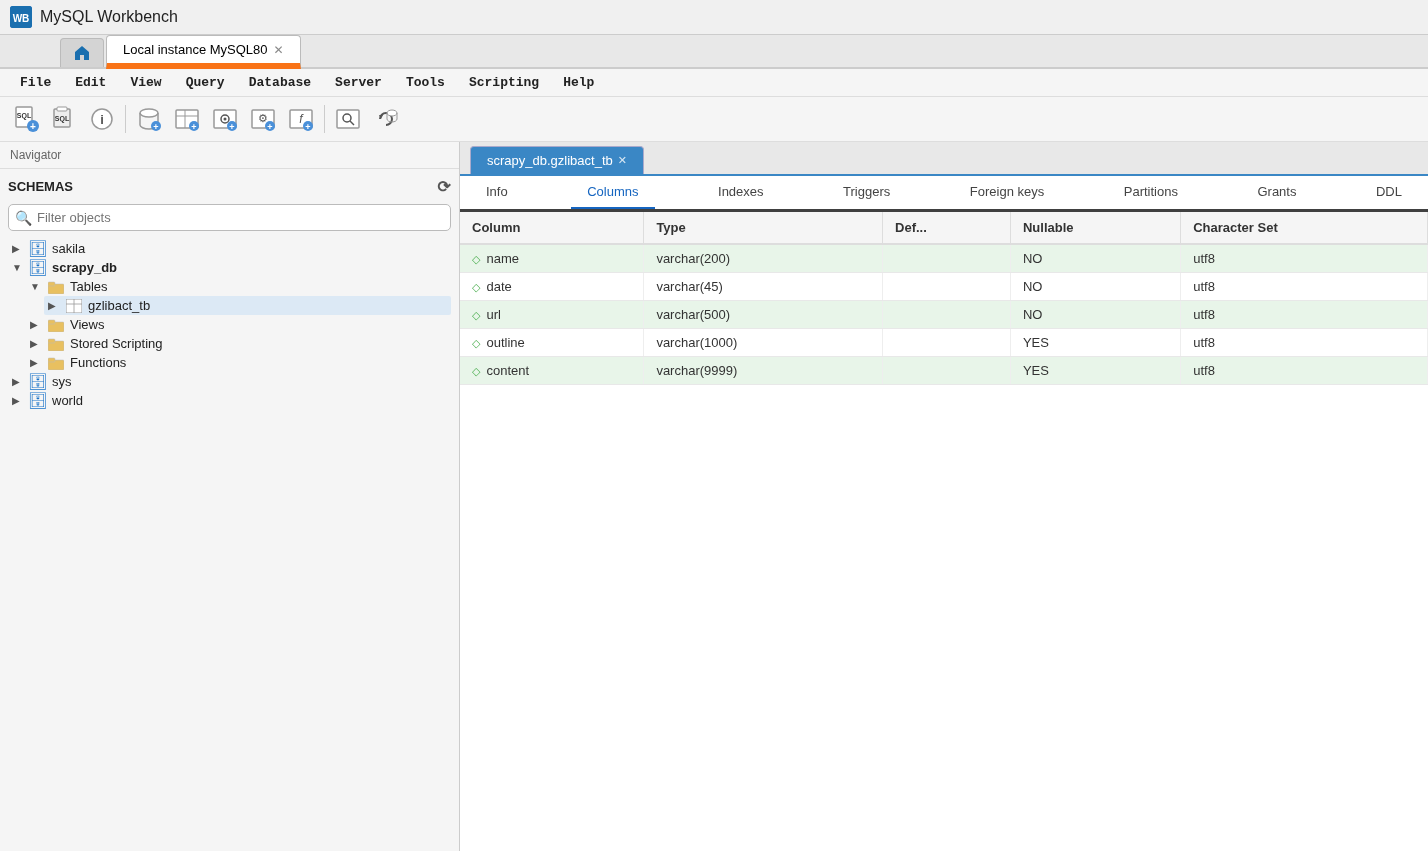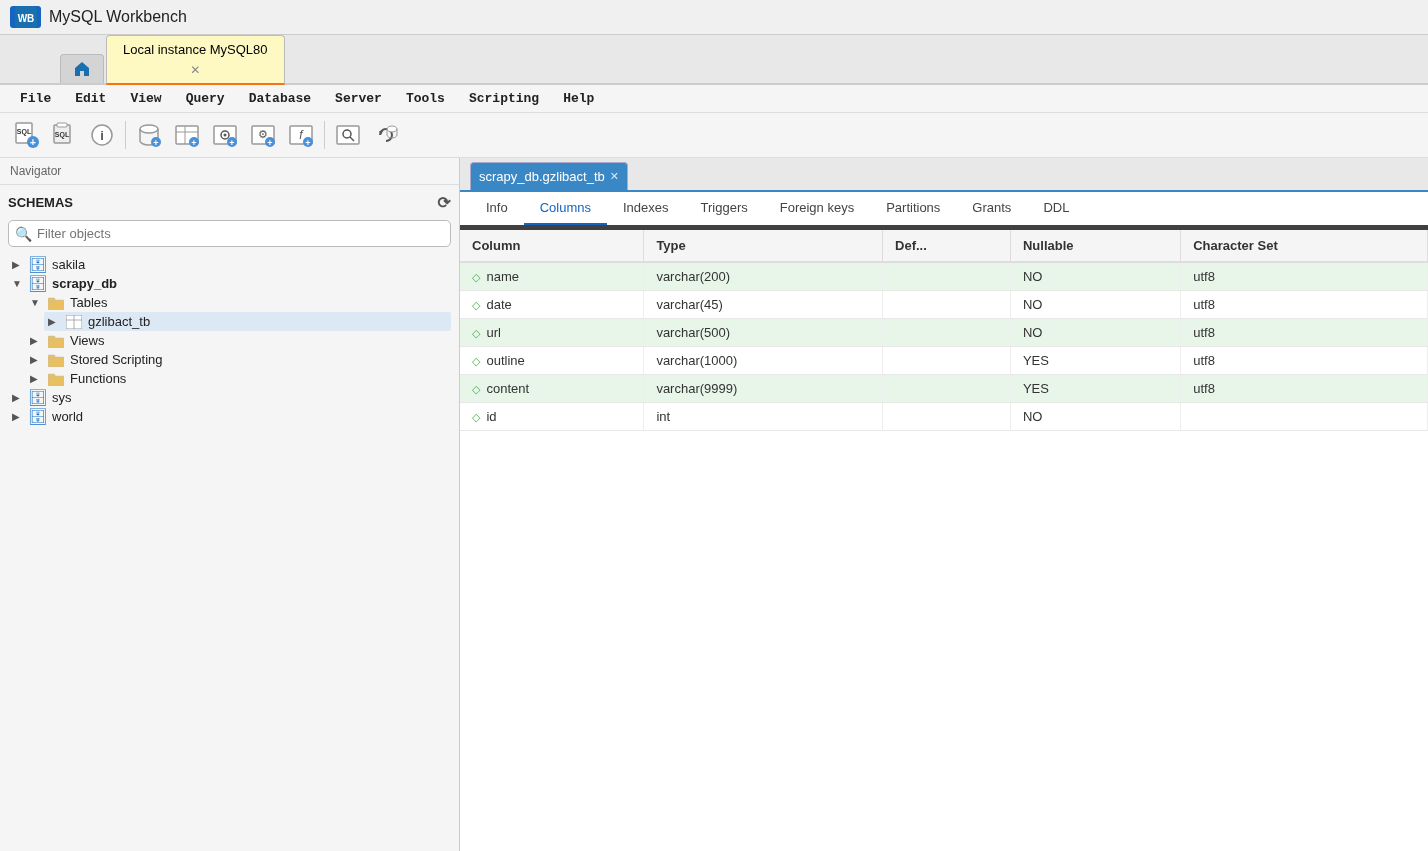--- a/index.html
+++ b/index.html
@@ -1,26 +1,26 @@
 <!DOCTYPE html>
 <html><head>
   <meta charset="utf-8">
   <style>
     * { margin: 0; padding: 0; box-sizing: border-box; }
     body { font-family: 'Segoe UI', Arial, sans-serif; font-size: 13px; background: #f0f0f0; width: 1428px; height: 851px; overflow: hidden; }
 
     
     #title-bar { display: flex; align-items: center; background: #f0f0f0; padding: 6px 10px; gap: 8px; border-bottom: 1px solid #ccc; }
-    #title-bar .app-icon { width: 31px; height: 22px; background: #1565c0; border-radius: 3px; display: flex; align-items: center; justify-content: center; color: white; font-weight: bold; font-size: 10px; }
+    #title-bar .app-icon { width: 22px; height: 22px; background: #1565c0; border-radius: 3px; display: flex; align-items: center; justify-content: center; color: white; font-weight: bold; font-size: 10px; }
     #title-bar .app-title { font-size: 16px; font-weight: 400; color: #222; }
 
     
     #tab-bar { display: flex; align-items: flex-end; background: #e8e8e8; padding: 0 0 0 60px; border-bottom: 2px solid #ccc; }
     .tab-item { display: flex; align-items: center; gap: 6px; padding: 6px 16px; background: #d4d4d4; border: 1px solid #bbb; border-bottom: none; border-radius: 4px 4px 0 0; font-size: 13px; cursor: pointer; margin-right: 2px; }
-    .tab-item.active { background: #fef9c3; border-bottom: 2px solid #f97316; margin-bottom: -2px; flex-direction: column; }
+    .tab-item.active { background: #ffffff; border-bottom: 6px solid #f97316; margin-bottom: -2px; }
 
     
     #menu-bar { display: flex; align-items: center; padding: 3px 10px; background: #f5f5f5; border-bottom: 1px solid #ddd; gap: 4px; }
     .menu-item { padding: 3px 10px; font-size: 13px; color: #222; cursor: pointer; font-family: 'Courier New', monospace; font-weight: bold; }
 
     
     #toolbar { display: flex; align-items: center; padding: 4px 8px; background: #f5f5f5; border-bottom: 1px solid #ddd; gap: 2px; }
     .toolbar-icon { width: 36px; height: 36px; display: flex; align-items: center; justify-content: center; border: 1px solid transparent; cursor: pointer; font-size: 18px; color: #333; }
     .toolbar-sep { width: 1px; height: 28px; background: #ccc; margin: 0 3px; }
 
@@ -44,25 +44,25 @@
     .db-icon { color: #1a73c8; font-size: 16px; }
     .folder-icon { color: #888; font-size: 13px; }
     .table-icon { color: #333; font-size: 12px; }
     .tree-label { font-size: 13px; color: #222; }
     .tree-label.bold { font-weight: bold; }
     .tree-children { padding-left: 18px; }
 
     
     #content { flex: 1; display: flex; flex-direction: column; background: white; }
     #content-tab-bar { display: flex; align-items: center; background: #e8e8e8; border-bottom: 2px solid #3a87c5; padding-left: 0; }
-    .content-tab { display: flex; align-items: center; gap: 5px; padding: 6px 8px; background: #cce0f0; border: 1px solid #aac; border-bottom: none; border-radius: 4px 4px 0 0; font-size: 13px; cursor: pointer; margin-left: 10px; margin-top: 4px; }
+    .content-tab { display: flex; align-items: center; gap: 5px; padding: 6px 16px; background: #cce0f0; border: 1px solid #aac; border-bottom: none; border-radius: 4px 4px 0 0; font-size: 13px; cursor: pointer; margin-left: 10px; margin-top: 4px; }
     .content-tab.active { background: #3a87c5; color: white; }
 
     
-    #object-tabs { display: flex; background: white; border-bottom: 5px solid #404040; padding: 0 10px; }
+    #object-tabs { display: flex; background: white; border-bottom: 3px solid #404040; padding: 0 10px; justify-content: space-between; }
     .object-tab { padding: 8px 16px; font-size: 13px; color: #444; cursor: pointer; border-bottom: 2px solid transparent; }
     .object-tab.active { color: #1565c0; border-bottom: 2px solid #1565c0; font-weight: 500; }
 
     
     #columns-table { flex: 1; overflow-y: auto; }
     table { width: 100%; border-collapse: collapse; }
     thead tr { background: #f5f5f5; }
     th { padding: 8px 12px; text-align: left; font-size: 13px; font-weight: 600; color: #333; border-bottom: 2px solid #ddd; border-right: 1px solid #ddd; white-space: nowrap; }
     td { padding: 6px 12px; font-size: 13px; color: #333; border-bottom: 1px solid #e8e8e8; border-right: 1px solid #eee; }
     tr.row-even { background: #e8f5e9; }
@@ -381,24 +381,17 @@
               <td>YES</td>
               <td>utf8</td>
             </tr>
             <tr class="row-even">
               <td><span style="color:#4caf50; margin-right:6px; font-size:11px;">◇</span>content</td>
               <td>varchar(9999)</td>
               <td></td>
               <td>YES</td>
               <td>utf8</td>
             </tr>
-            <tr class="row-odd">
-              <td><span style="color:#4caf50; margin-right:6px; font-size:11px;">◇</span>id</td>
-              <td>int</td>
-              <td></td>
-              <td>NO</td>
-              <td></td>
-            </tr>
           </tbody>
       </table>
     </div>
   </div>
 </div>
 
 </body></html>

